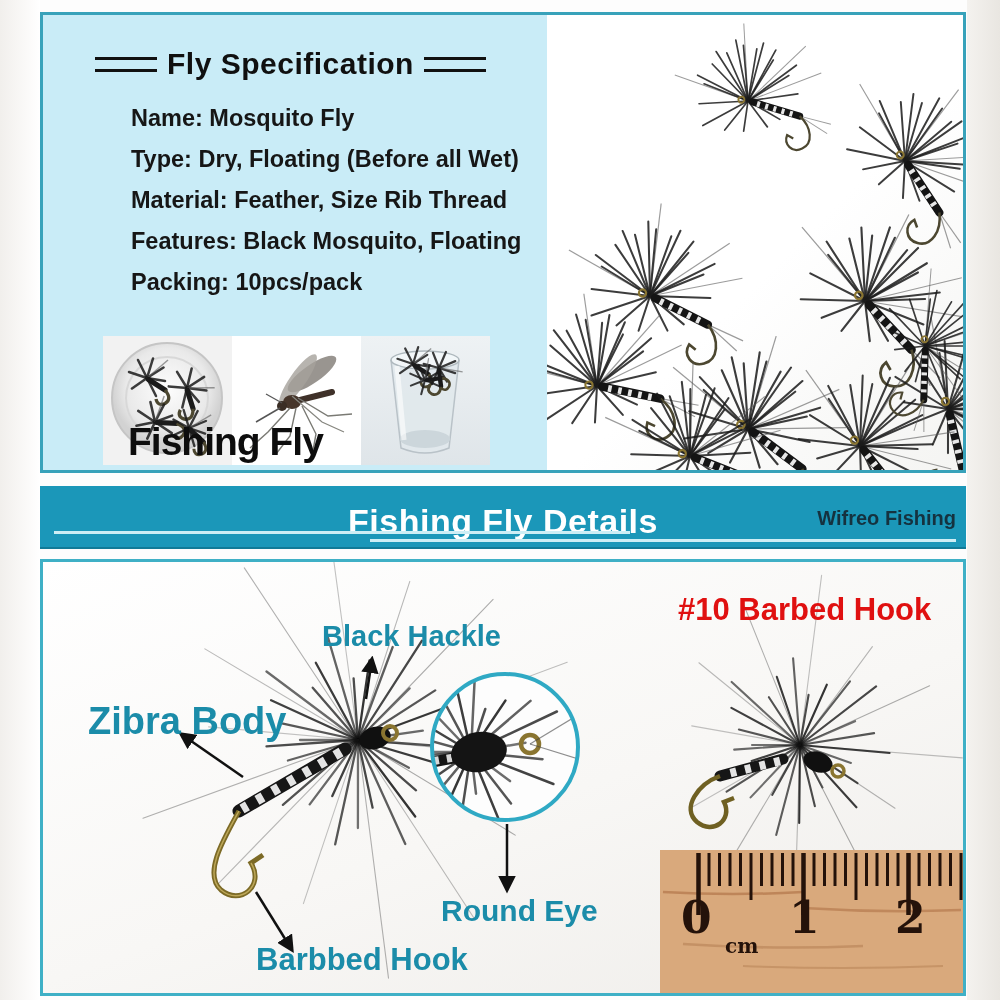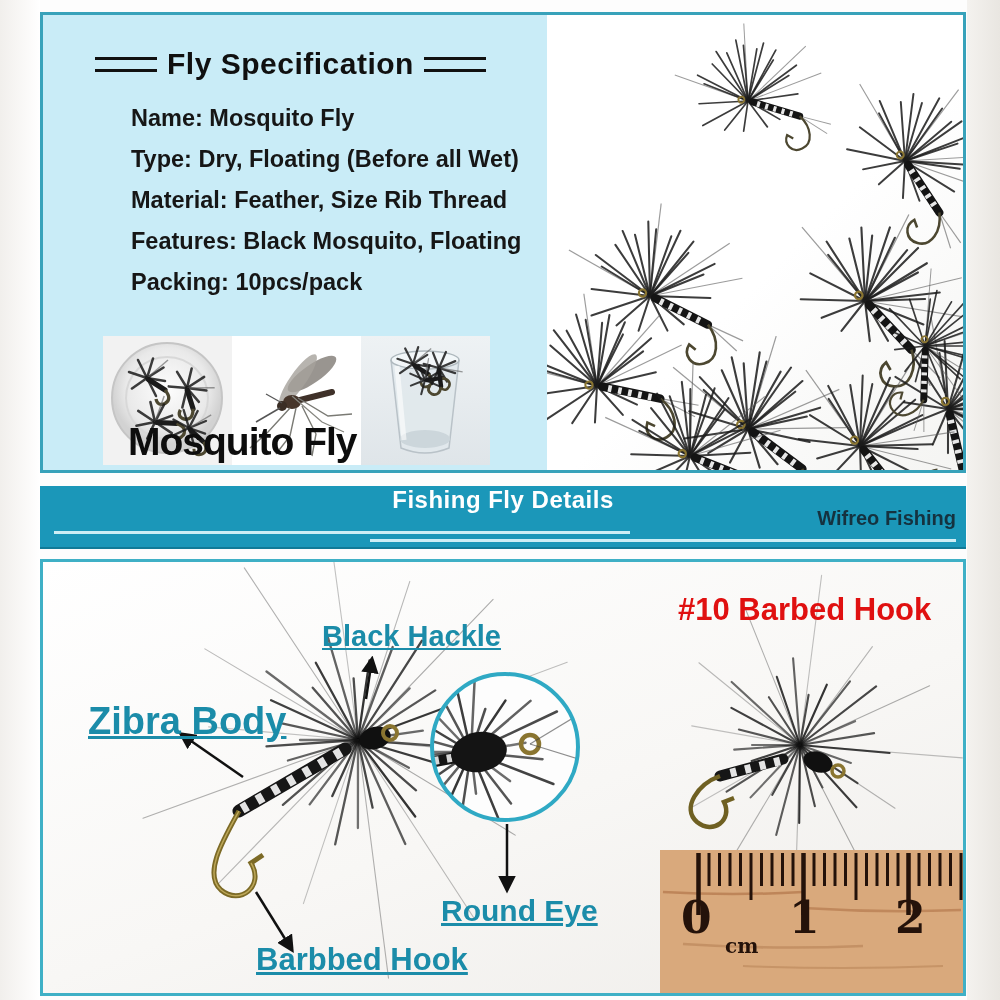--- a/index.html
+++ b/index.html
@@ -34,34 +34,34 @@
   .flies-photo{
     position:absolute;left:504px;top:0;width:416px;height:455px;
     background:linear-gradient(135deg,#ffffff 55%,#f4f4f2);
   }
 
   
   .band{
     position:absolute;left:40px;top:486px;width:926px;height:63px;
     background:var(--c-band_bg,#1b97b9);border-bottom:2px solid #117a97;box-sizing:border-box;
   }
-  .band-title{margin:0;text-align:center;font-size:24px;font-weight:bold;color:#fff;letter-spacing:.5px;}
+  .band-title{margin:16px;text-align:center;font-size:34px;font-weight:bold;color:#fff;letter-spacing:.5px;}
   .band-underline{position:absolute;height:3px;background:#cdeef5;}
   .band-underline.u1{left:14px;top:45px;width:576px;}
   .band-underline.u2{left:330px;top:53px;width:586px;}
   .band-brand{position:absolute;right:10px;top:21px;font-size:20px;font-weight:bold;color:var(--c-brand_text,#15323f);}
 
   
   .details-panel{
     position:absolute;left:40px;top:559px;width:920px;height:431px;
     background:linear-gradient(160deg,#ffffff 0%,#f8f7f5 55%,#efedea 100%);
     border:3px solid #3fb0c6;
   }
   .detail-art{position:absolute;left:0;top:0;}
-  .anno{position:absolute;font-weight:bold;color:var(--c-annotation,#1b8ca9);white-space:nowrap;z-index:4;text-decoration:underline;}
+  .anno{position:absolute;font-weight:bold;color:var(--c-annotation,#1b8ca9);white-space:nowrap;z-index:4;}
   .anno.hackle{left:279px;top:58px;font-size:29px;}
   .anno.body{left:45px;top:138px;font-size:38px;}
   .anno.eye{left:398px;top:332px;font-size:30px;text-align:center;}
   .anno.hook{left:213px;top:380px;font-size:31px;}
   .hook-size{position:absolute;left:635px;top:30px;font-size:31px;font-weight:bold;color:var(--c-alert_red,#e01010);white-space:nowrap;}
   .ruler-num{position:absolute;font-family:"DejaVu Serif","Liberation Serif",serif;font-weight:bold;color:#24120a;z-index:3;}
   .ruler-num.n0{left:638px;top:330px;font-size:44px;}
   .ruler-num.ncm{left:682px;top:372px;font-size:20px;}
   .ruler-num.n1{left:746px;top:330px;font-size:44px;}
   .ruler-num.n2{left:852px;top:330px;font-size:44px;}
@@ -146,21 +146,21 @@
         <path d="M30,24 L40,112 Q64,122 88,112 L98,24" fill="rgba(224,232,236,.88)" stroke="#b9c2c8" stroke-width="1.5"></path>
         <ellipse cx="64" cy="103" rx="25" ry="9" fill="#ccd6db"></ellipse>
         <ellipse cx="64" cy="24" rx="34" ry="9" fill="rgba(242,247,249,.95)" stroke="#aeb8bd" stroke-width="1.5"></ellipse>
         <path d="M36,30 L43,104" stroke="#ffffff" stroke-width="5" opacity=".6"></path>
         <use href="#minifly" transform="translate(52,28) scale(1.3)"></use>
         <use href="#minifly" transform="translate(78,32) scale(1.3) rotate(50)"></use>
         <use href="#minifly" transform="translate(64,44) scale(1.2) rotate(-40)"></use>
       </svg>
     </div>
   </div>
-  <div class="thumb-caption">Mosquito Fly</div>
+  <div class="thumb-caption">Fishing Fly</div>
 
   <div class="flies-photo">
     <svg width="416" height="455" viewBox="0 0 416 455">
       <defs>
         <g id="fly">
           <line x1="0" y1="0" x2="70" y2="-38" class="f-g"></line>
             <line x1="0" y1="0" x2="-64" y2="-44" class="f-g"></line>
           <line x1="0" y1="0" x2="16" y2="-76" class="f-g"></line>
             <line x1="0" y1="0" x2="78" y2="-8" class="f-g"></line>
           <line x1="0" y1="0" x2="10" y2="-55" class="f-h"></line>

